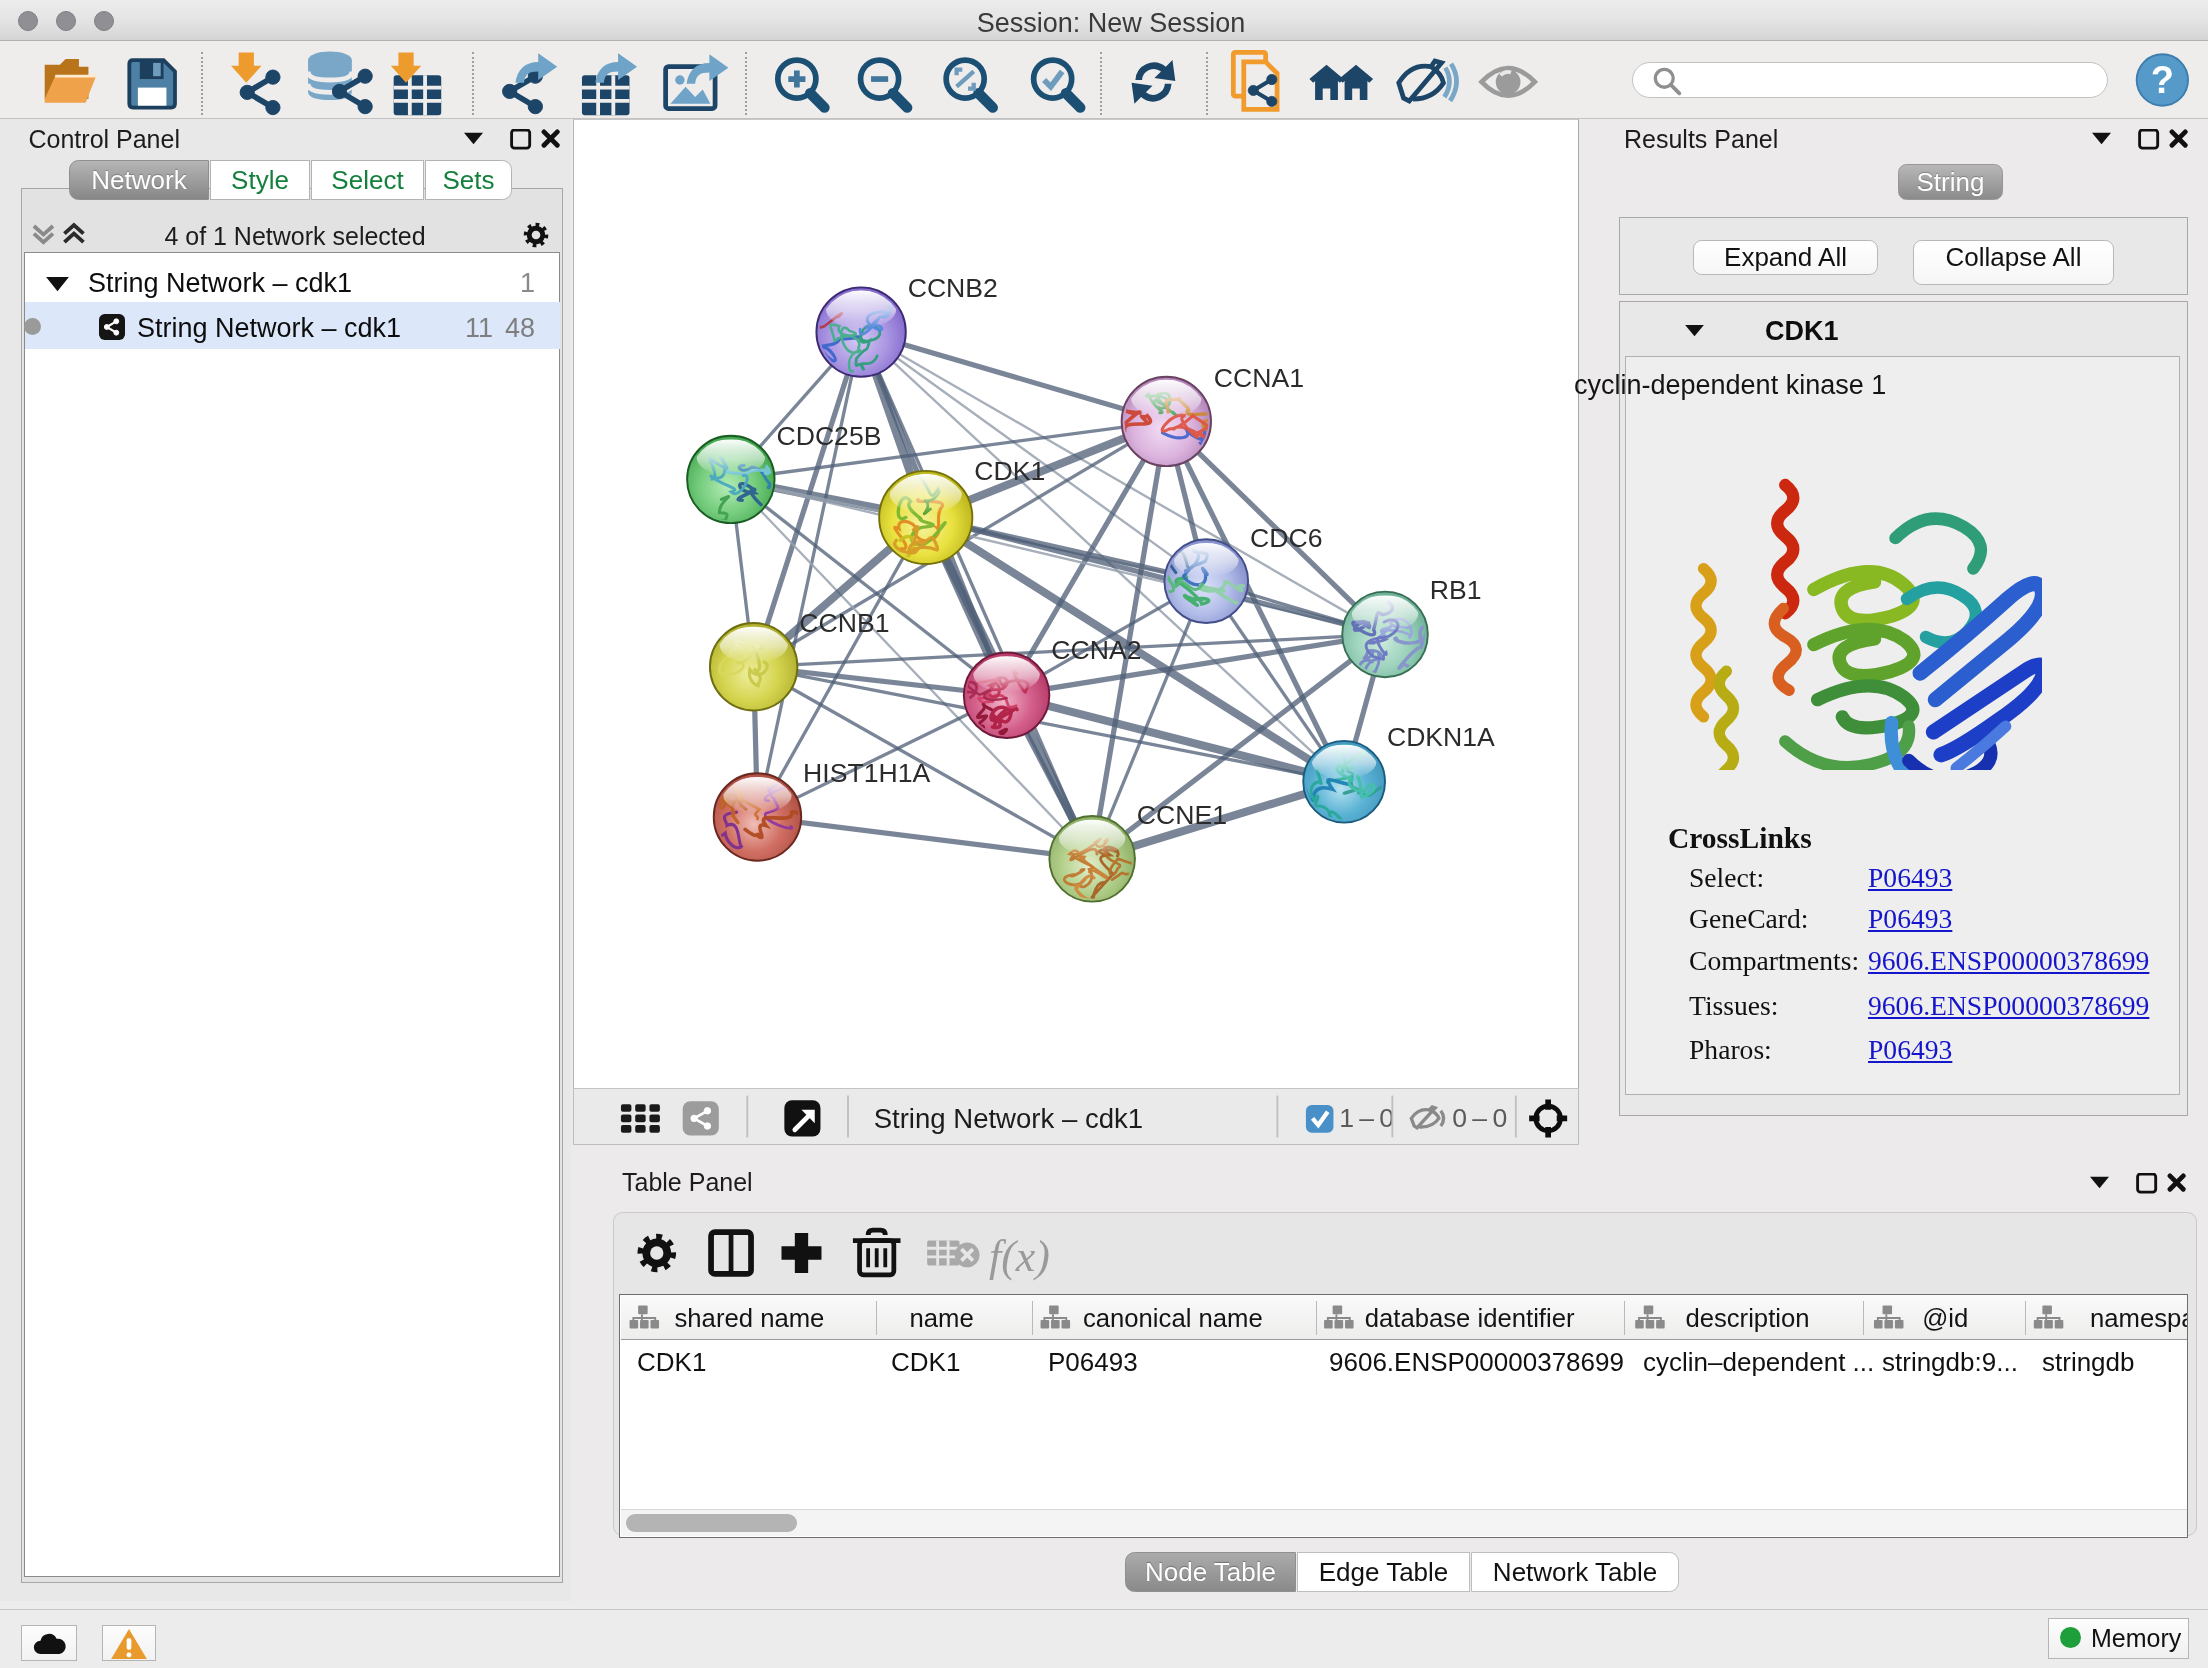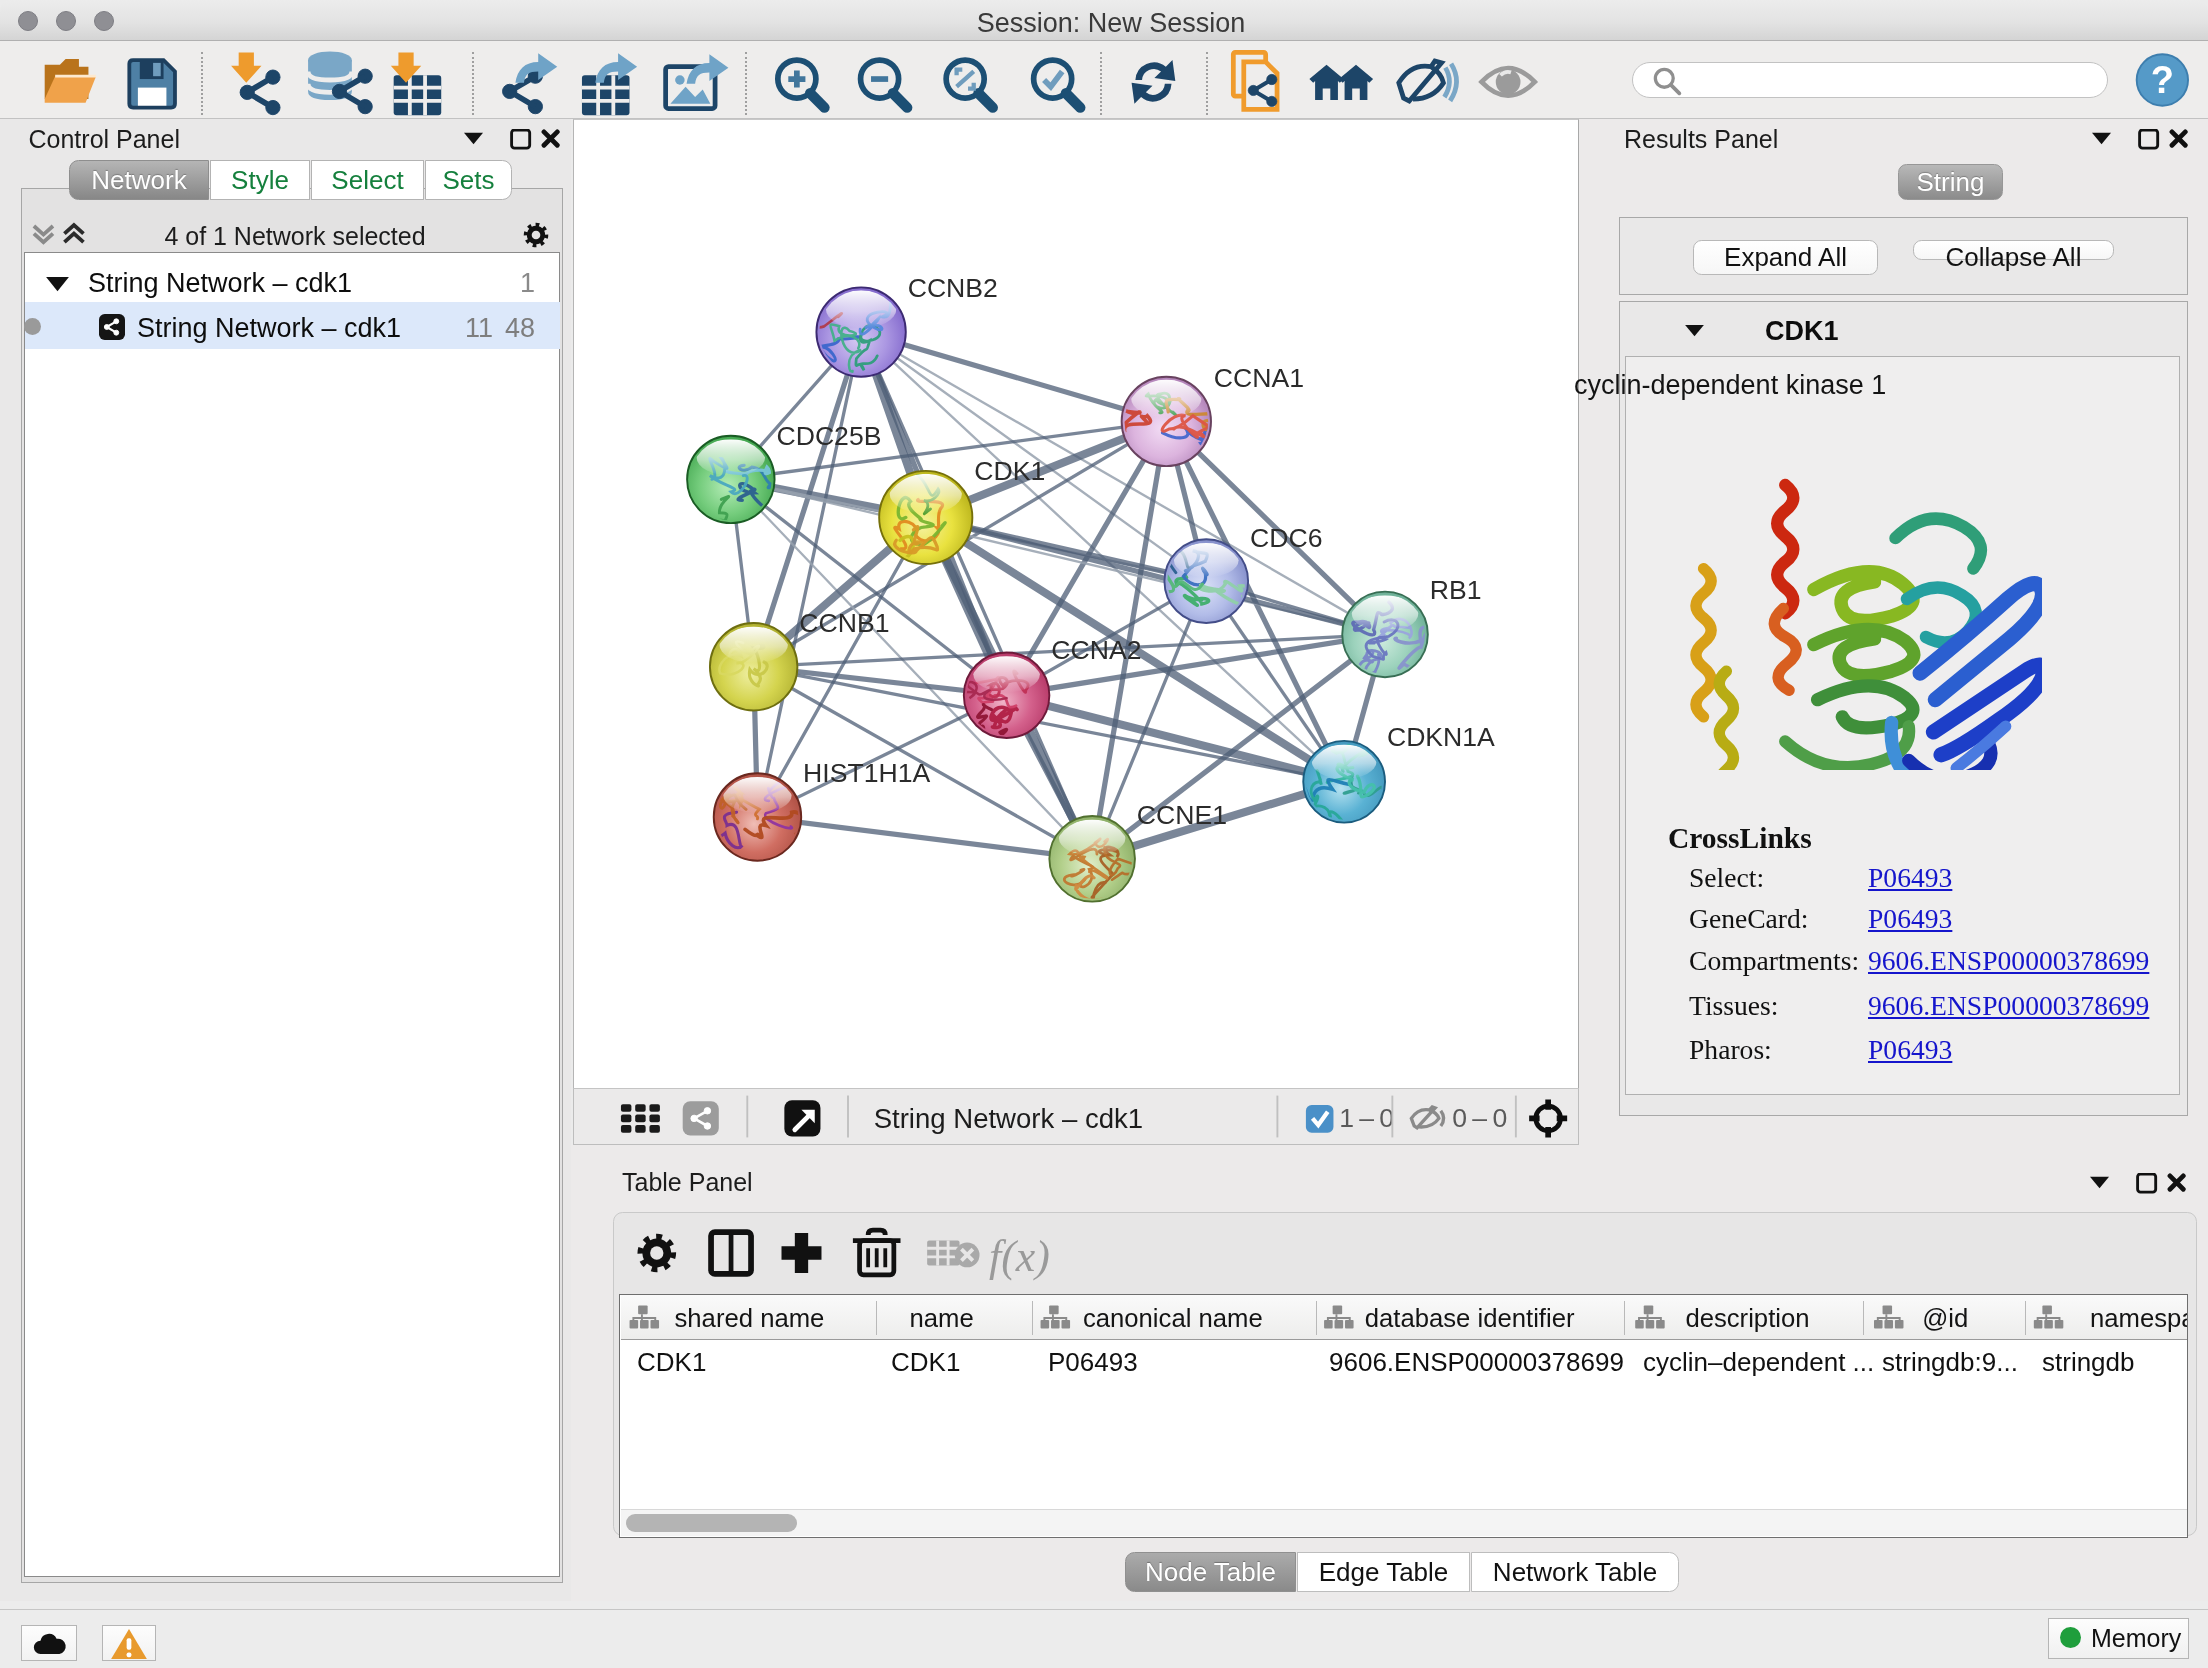--- a/index.html
+++ b/index.html
@@ -615,21 +615,21 @@
 <div id="resultspanel" class="abs"></div>
 <div class="abs paneltitle" style="left:1624px;top:125px;">Results Panel</div>
 <svg class="abs" style="left:2092px;top:129px;" width="99" height="21" viewBox="0 0 104 22">
   <path d="M0 4 L20 4 L10 16 Z" fill="#111"></path>
   <rect x="50" y="1" width="19" height="19" rx="3" fill="none" stroke="#111" stroke-width="3"></rect>
   <path d="M84 3 L98 17 M98 3 L84 17" stroke="#111" stroke-width="5" stroke-linecap="round"></path>
 </svg>
 <div class="abs rbox" style="left:1619px;top:217px;width:569px;height:78px;"></div>
 <div id="stringtab" class="abs">String</div>
 <div class="abs btn" style="left:1693px;top:240px;width:185px;height:35px;line-height:33px;">Expand All</div>
-<div class="abs btn" style="left:1913px;top:240px;width:201px;height:20px;line-height:33px;">Collapse All</div>
+<div class="abs btn" style="left:1913px;top:240px;width:201px;height:45px;line-height:33px;">Collapse All</div>
 <div class="abs rbox" style="left:1619px;top:301px;width:569px;height:815px;"></div>
 <svg class="abs" style="left:1684px;top:323px;" width="21" height="15" viewBox="0 0 22 16">
   <path d="M1 2 L21 2 L11 14 Z" fill="#111"></path>
 </svg>
 <div class="abs" style="left:1765px;top:316px;font-size:27px;font-weight:bold;color:#0d0d0d;">CDK1</div>
 <div class="abs" style="left:1625px;top:356px;width:555px;height:739px;background:#efeeee;border:1px solid #b0b0b0;"></div>
 <div class="abs" style="left:1574px;top:370px;font-size:27px;color:#141414;">cyclin-dependent kinase 1</div>
 <svg class="abs" style="left:1671px;top:447px;" width="371" height="323" viewBox="0 0 390 340">
 <g fill="none" stroke-linecap="round">
 <path d="M34 128 q16 13.0 0 26 q-16 13.0 0 26 q16 13.0 0 26 q-16 13.0 0 26 q16 13.0 0 26 q-16 13.0 0 26" stroke="#d8a018" stroke-width="12"></path>

